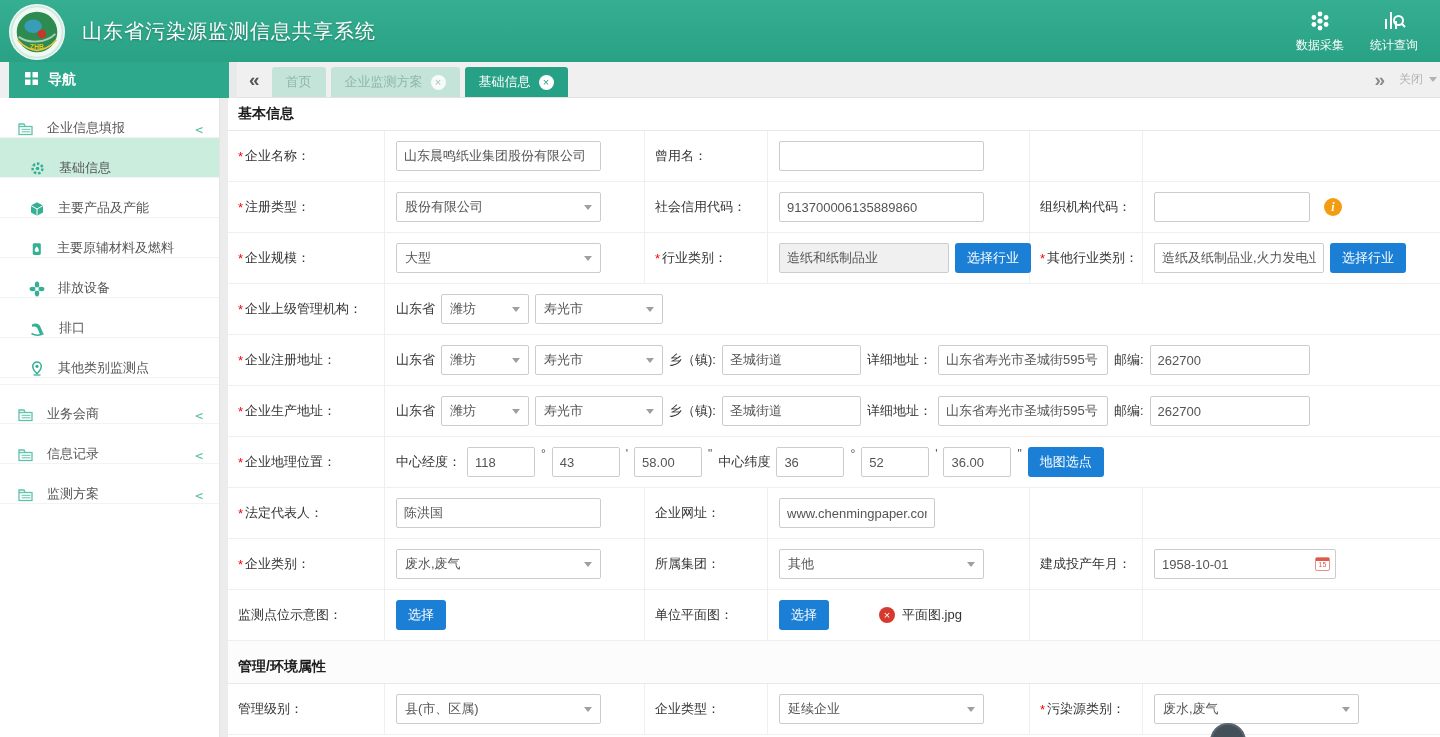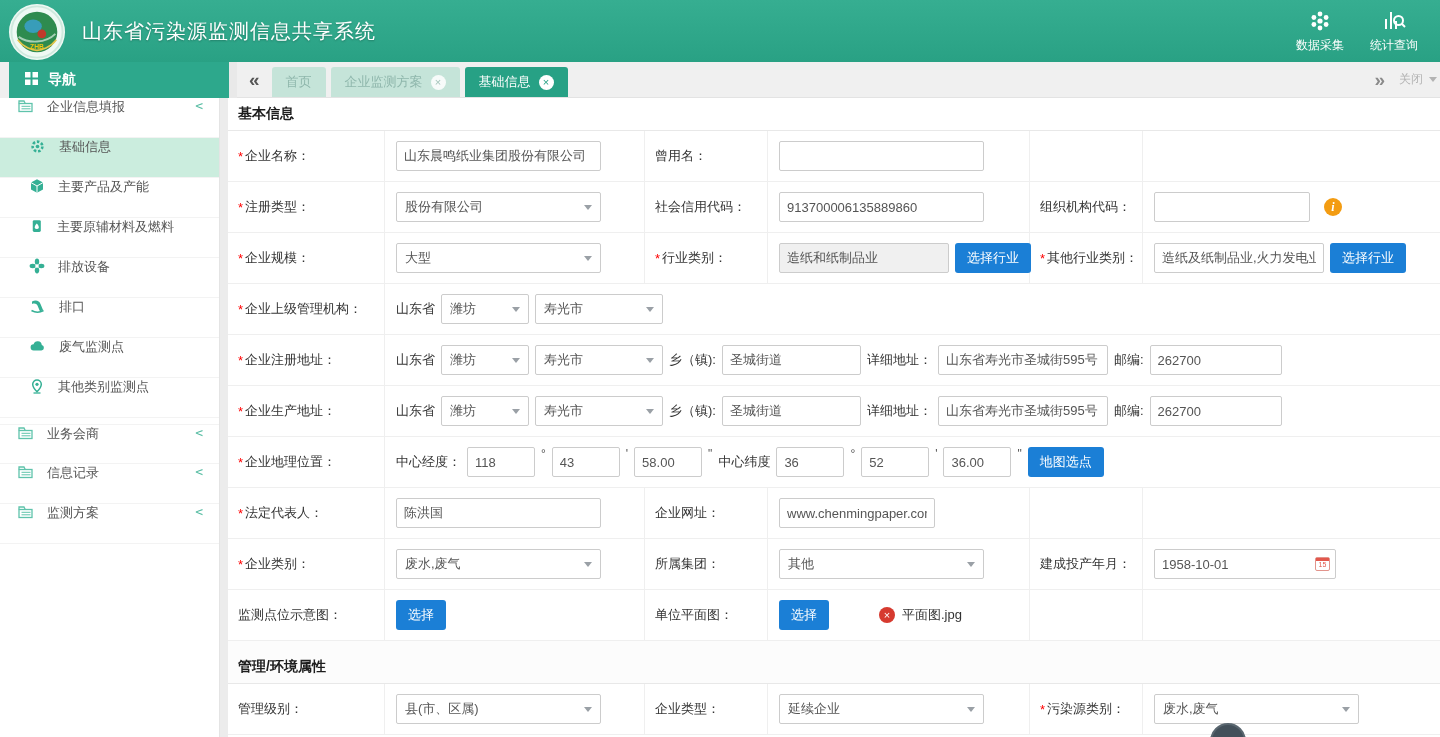--- a/index.html
+++ b/index.html
@@ -37,21 +37,21 @@
   .tab.active .tab-close { background:#fff; color:#27a185; }
   .close-menu { align-self:center; color:#b3b3b3; font-size:12px; display:flex;
     align-items:center; gap:6px; cursor:pointer;text-align:right; }
   .close-caret { width:0; height:0; border-left:4px solid transparent;
     border-right:4px solid transparent; border-top:5px solid #b3b3b3; }
 
   
   .sidebar { position:absolute; top:98px; left:0; width:220px; bottom:0; background:#fff;
     border-right:1px solid #e4e4e4; }
   .vgap { position:absolute; top:98px; left:220px; width:8px; bottom:0; background:#ececec; }
-  .side-item { height:40px; display:flex; align-items:flex-start; border-bottom:1px solid #f3f3f3;
+  .side-item { height:40px; display:flex; align-items:flex-end; border-bottom:1px solid #f3f3f3;
     color:#555; font-size:13px; cursor:pointer; background:#fff; }
   .side-item.group { padding-left:17px; }
   .side-item.child { padding-left:29px; }
   .side-item .icn { margin-right:13px; display:flex; }
   .side-item .chev { margin-left:auto; margin-right:16px; color:#55bca2; font-size:13px;
     font-family:"DejaVu Sans Mono",monospace; }
   .side-item.active { background:#cbedde; }
   .side-item.gap-top { margin-top:6px; border-top:1px solid #f3f3f3; }
 
   
@@ -74,21 +74,21 @@
     color:#555; background:#fff; outline:none; font-family:inherit; }
   .ipt.ro { background:#f0f0f0; }
   .sel { position:relative; height:30px; border:1px solid #ccc; border-radius:2px;
     background:#fff; display:inline-flex; align-items:center; padding:0 22px 0 8px;
     color:#555; font-size:13px; cursor:pointer; }
   .caret { position:absolute; right:8px; top:12px; width:0; height:0;
     border-left:4px solid transparent; border-right:4px solid transparent;
     border-top:5px solid #9aa0a6; }
   .w-m   { width:205px; } .w-xs  { width:68px;  } .w-prov{ width:88px;  }
   .w-city{ width:128px; } .w-town{ width:139px; } .w-addr{ width:170px; }
-  .w-zip { width:132px; } .w-web { width:156px; } .w-date{ width:182px; }
+  .w-zip { width:160px; } .w-web { width:156px; } .w-date{ width:182px; }
   .btn-blue { background:#1b7fd6; color:#fff; border:none; border-radius:3px; height:30px;
     padding:0 12px; font-size:13px; cursor:pointer; font-family:inherit; white-space:nowrap; }
   .info-icon { width:18px; height:18px; border-radius:50%; background:#f39c12; color:#fff;
     font-weight:bold; font-style:italic; font-size:12px; display:inline-flex;
     align-items:center; justify-content:center; margin-left:8px; cursor:pointer;
     font-family:"Liberation Serif",serif; flex:0 0 auto; }
   .file-wrap { display:inline-flex; align-items:center; margin-left:44px; }
   .rm { width:16px; height:16px; border-radius:50%; background:#d63a2f; color:#fff;
     font-size:11px; line-height:16px; text-align:center; margin-right:7px; cursor:pointer; }
   .file-name { color:#333; font-size:13px; }
@@ -248,28 +248,20 @@
         <span class="icn">
           <svg width="17" height="16" viewBox="0 0 16 16">
             <path d="M2.5 3.5c4-2 7.5-.5 8.5 2.5l2.5 6-3 1.5-2.5-6c-.8-1.8-3-2.5-5.5-1.5z" fill="#35b095"></path>
             <path d="M2 12.5c3.5 2 8.5 2 12 0" stroke="#35b095" stroke-width="1.6" fill="none"></path>
           </svg>
         </span>
         <span>排口</span>
       </div>
       <div class="side-item child">
         <span class="icn">
-          <svg width="17" height="16" viewBox="0 0 16 16">
-            <path d="M4.3 12.5a3.1 3.1 0 0 1-.2-6.2A4.2 4.2 0 0 1 12.3 7a2.8 2.8 0 0 1-.4 5.5z" fill="#35b095"></path>
-          </svg>
-        </span>
-        <span>废气监测点</span>
-      </div>
-      <div class="side-item child">
-        <span class="icn">
           <svg width="16" height="17" viewBox="0 0 16 16">
             <path d="M8 1.5a4.3 4.3 0 0 1 4.3 4.3C12.3 9 8 13.2 8 13.2S3.7 9 3.7 5.8A4.3 4.3 0 0 1 8 1.5z" fill="none" stroke="#35b095" stroke-width="1.5"></path>
             <circle cx="8" cy="5.8" r="1.6" fill="#35b095"></circle>
             <path d="M4.5 14.5h7" stroke="#35b095" stroke-width="1.3"></path>
           </svg>
         </span>
         <span>其他类别监测点</span>
       </div>
       <div class="side-item group gap-top">
         <span class="icn">

